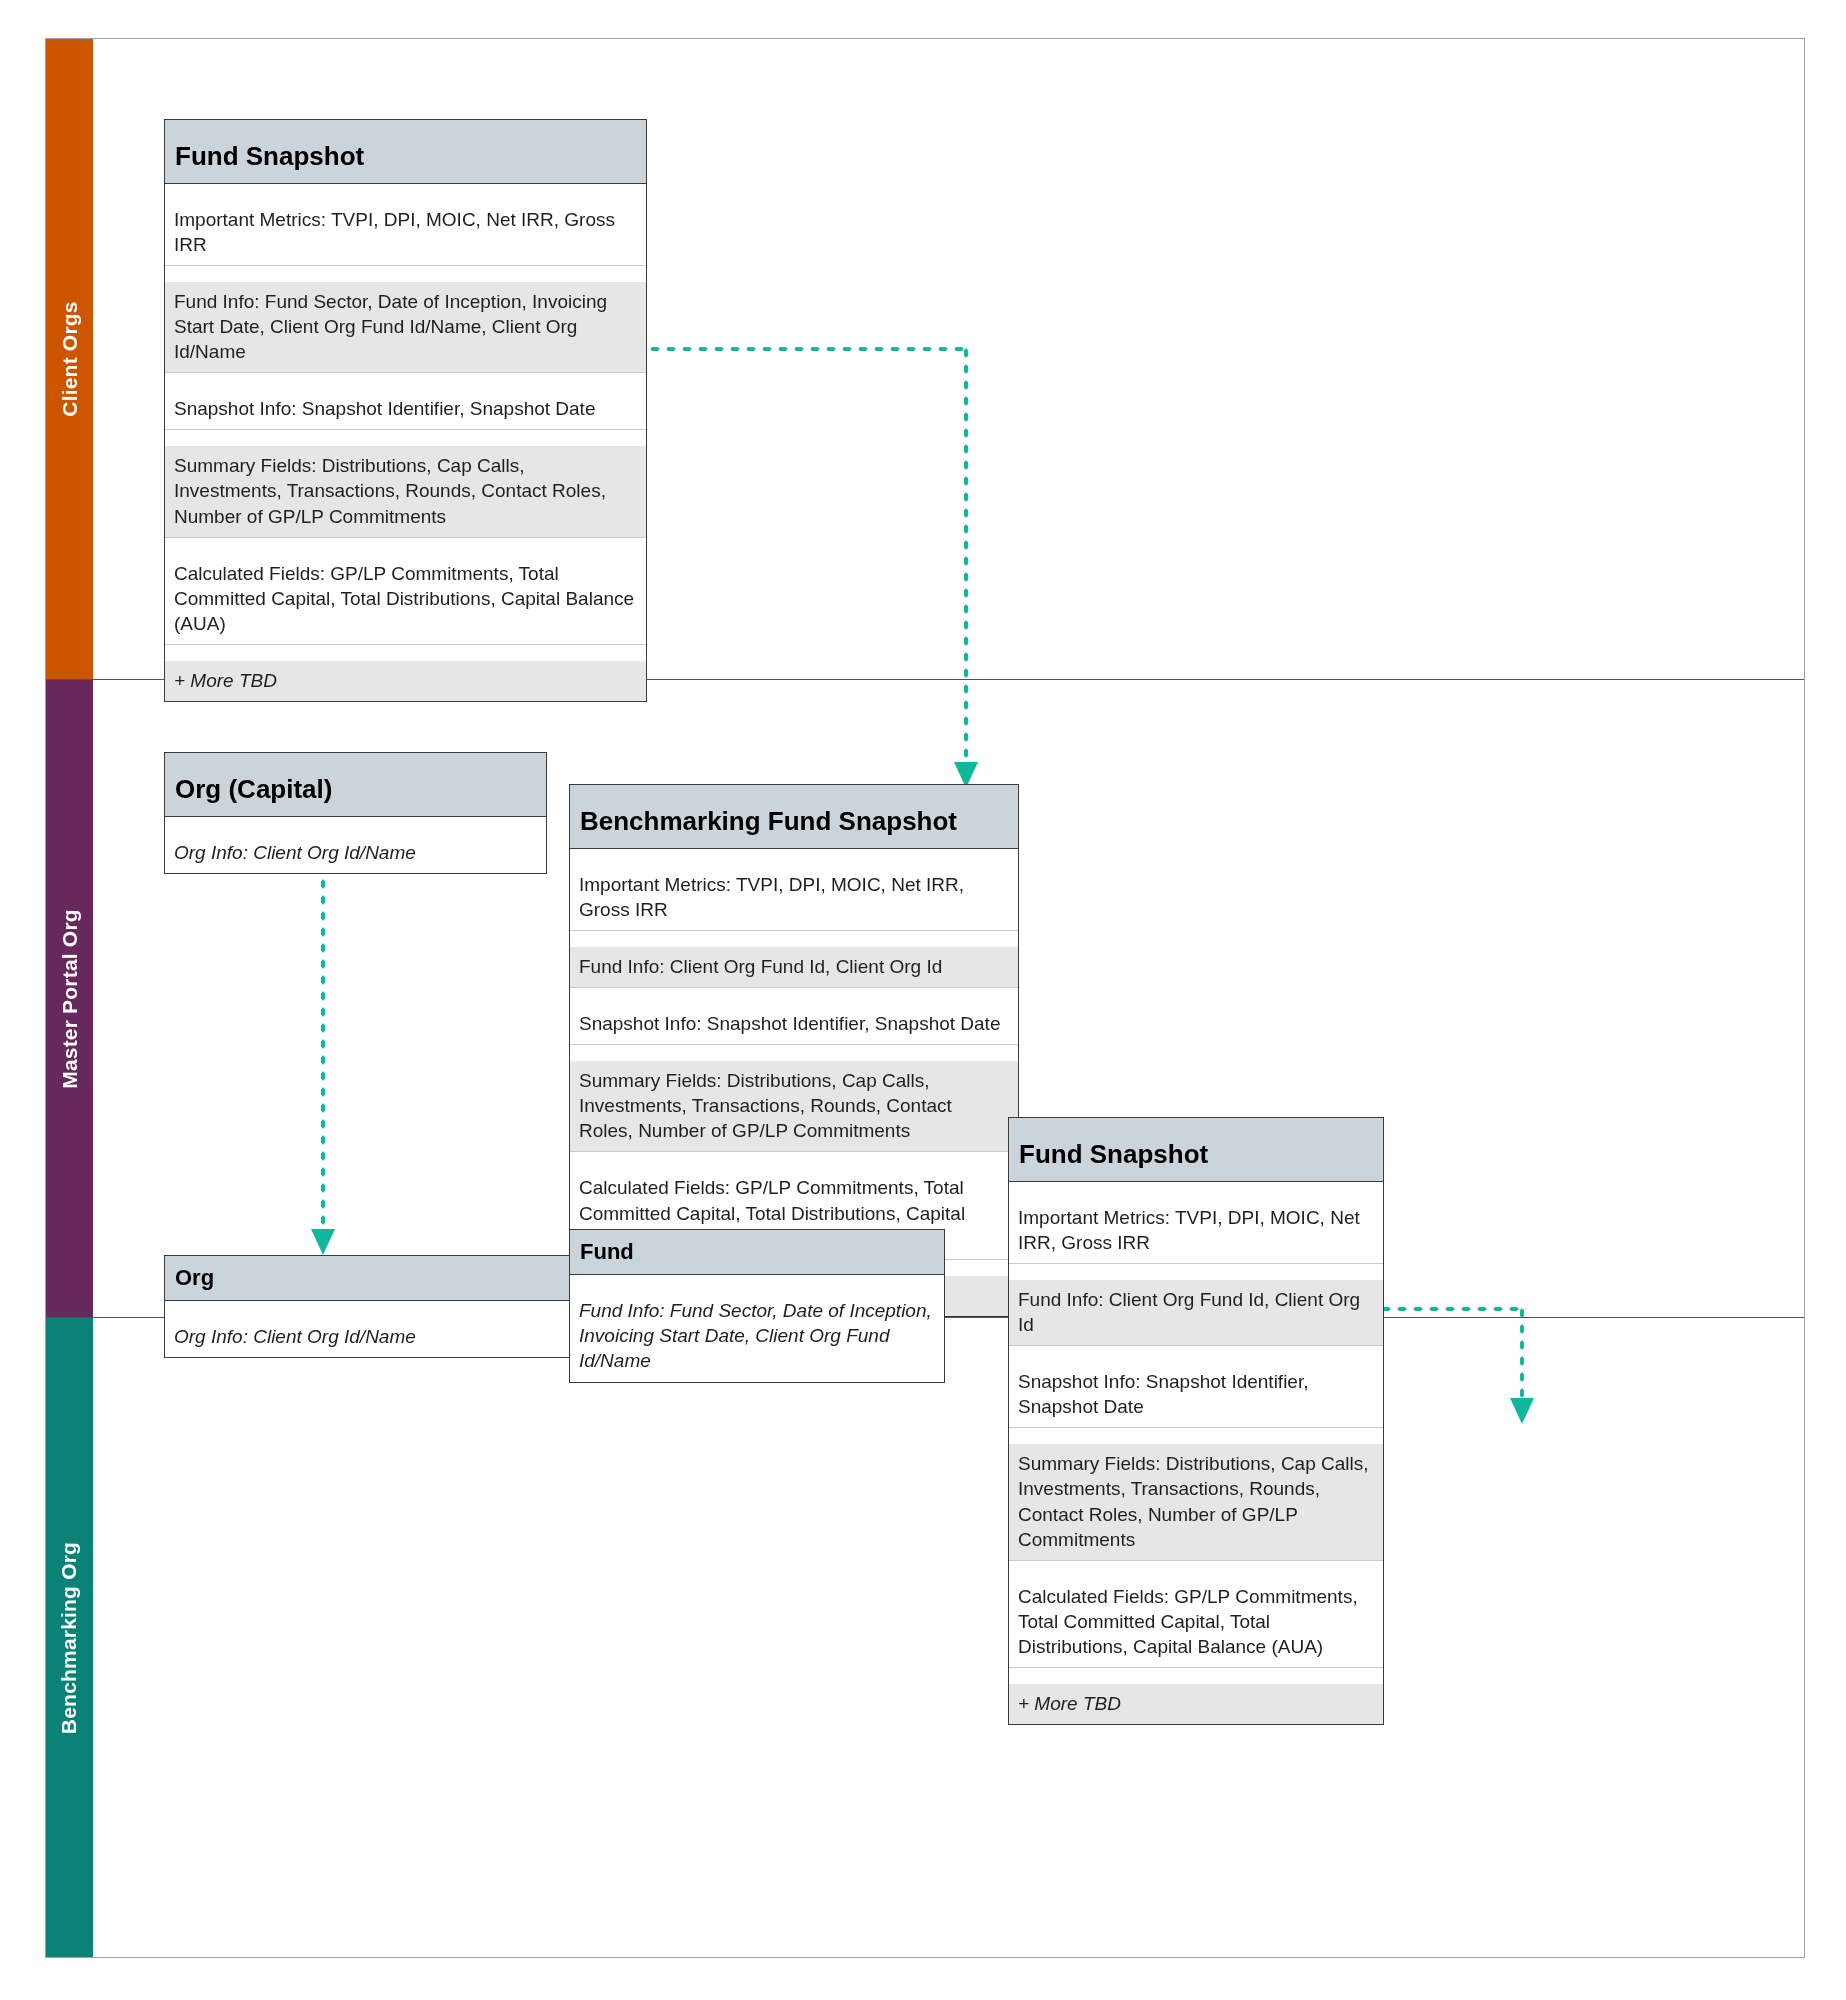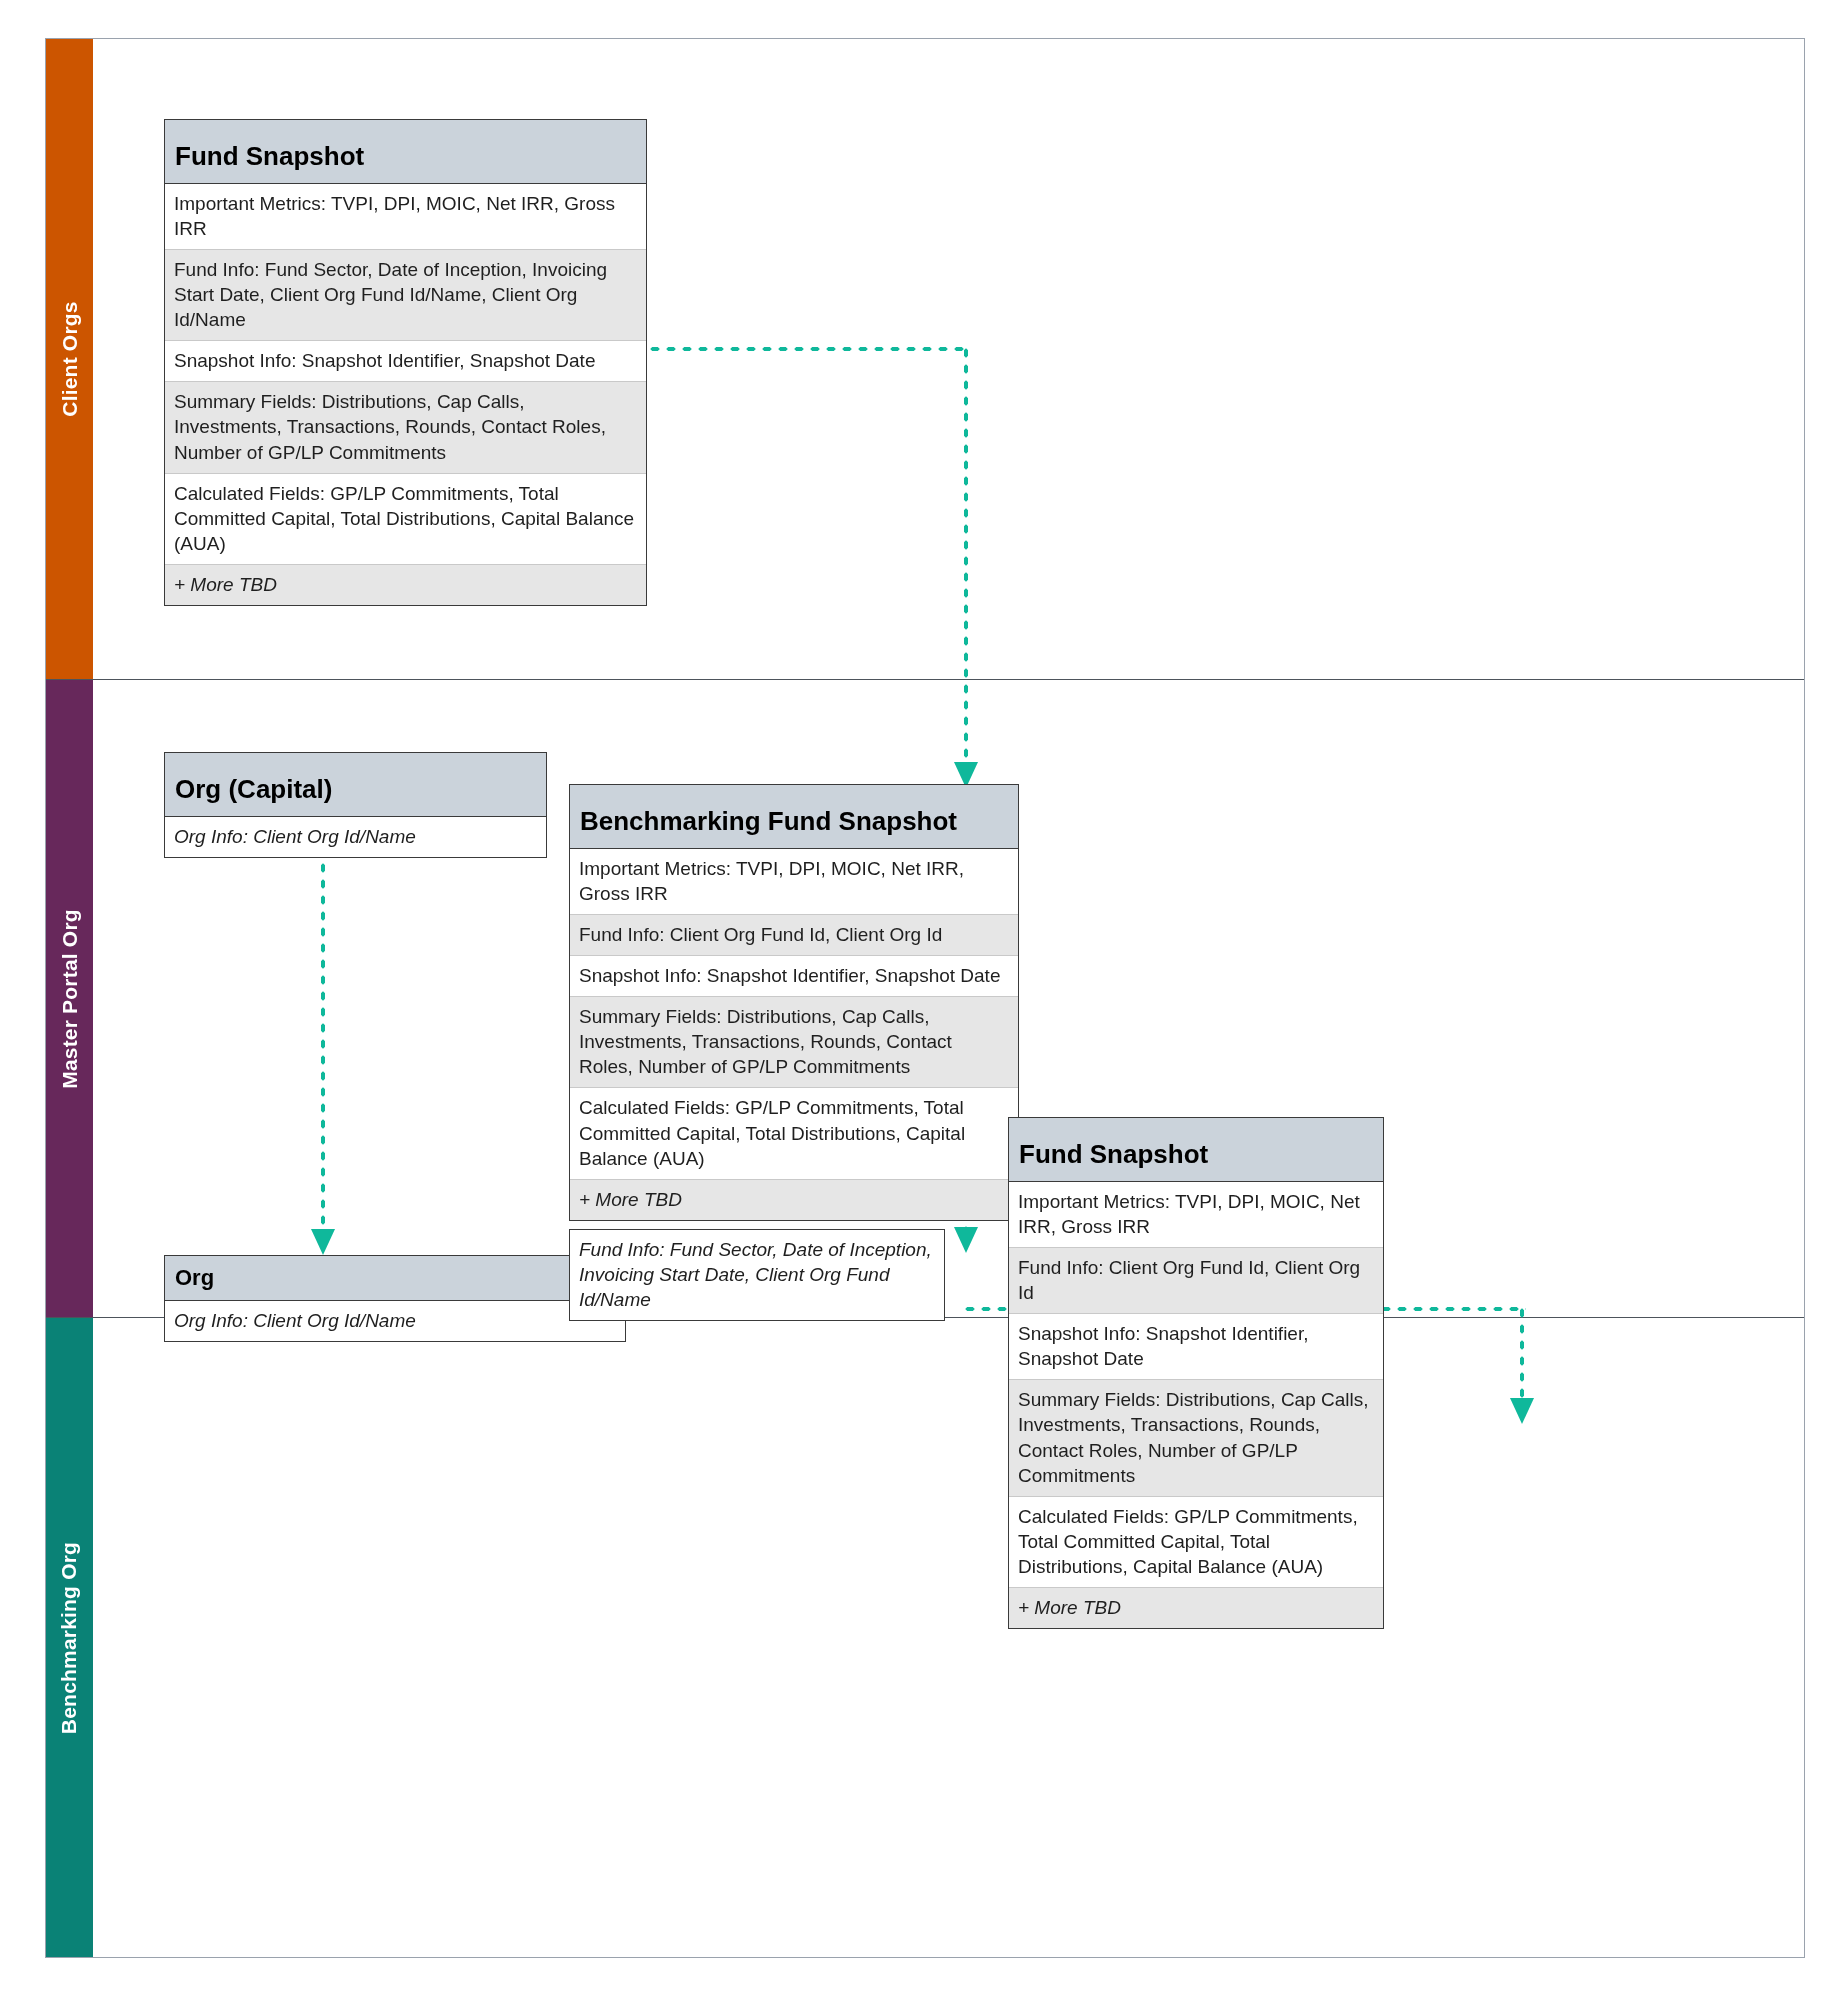--- a/index.html
+++ b/index.html
@@ -76,20 +76,21 @@
     font-weight: bold;
     font-size: 26px;
     color: #000000;
     padding: 22px 10px 11px 10px;
     line-height: 1.15;
   }
   .entity .row {
     padding: 7px 9px 8px 9px;
     line-height: 1.32;
     border-bottom: 1px solid #c9c9c9;
+    margin-top: 16px;
   }
   .entity .row:last-child { border-bottom: none; font-style: italic; }
   .entity .row.alt { background: #e6e6e6; }
 
   
   .entity.compact .title { font-size: 22px; padding: 9px 10px 10px 10px; }
   .entity.compact .row   { font-size: 19px; }
   .dot-h, .dot-v {
     position: absolute;
     background-image: radial-gradient(#0fb89b 38%, rgba(0,0,0,0) 42%);
@@ -203,20 +204,21 @@
       <div class="title">Org (Capital)</div>
       <div class="row">Org Info: Client Org Id/Name</div>
     </div>
 
     <div class="entity compact" style="left:118px; top:1216px; width:462px;">
       <div class="title">Org</div>
       <div class="row">Org Info: Client Org Id/Name</div>
     </div>
 
     <div class="entity compact" style="left:523px; top:1190px; width:376px;">
+      <div class="title">Fund</div>
       <div class="row">Fund Info: Fund Sector, Date of Inception, Invoicing Start Date, Client Org Fund Id/Name</div>
     </div>
 
     <div class="entity" style="left:962px; top:1078px; width:376px;">
       <div class="title">Fund Snapshot</div>
       <div class="row">Important Metrics: TVPI, DPI, MOIC, Net IRR, Gross IRR</div>
       <div class="row alt">Fund Info: Client Org Fund Id, Client Org Id</div>
       <div class="row">Snapshot Info: Snapshot Identifier, Snapshot Date</div>
       <div class="row alt">Summary Fields: Distributions, Cap Calls, Investments, Transactions, Rounds, Contact Roles, Number of GP/LP Commitments</div>
       <div class="row">Calculated Fields: GP/LP Commitments, Total Committed Capital, Total Distributions, Capital Balance (AUA)</div>

